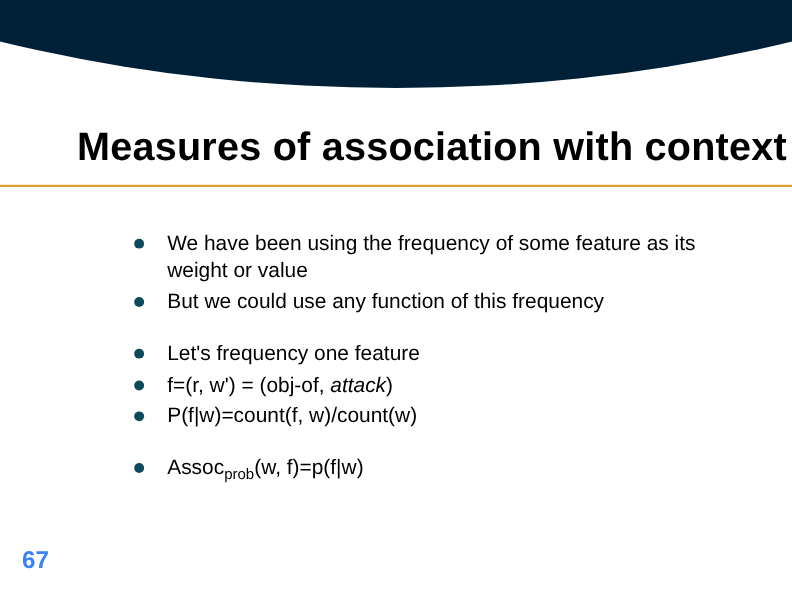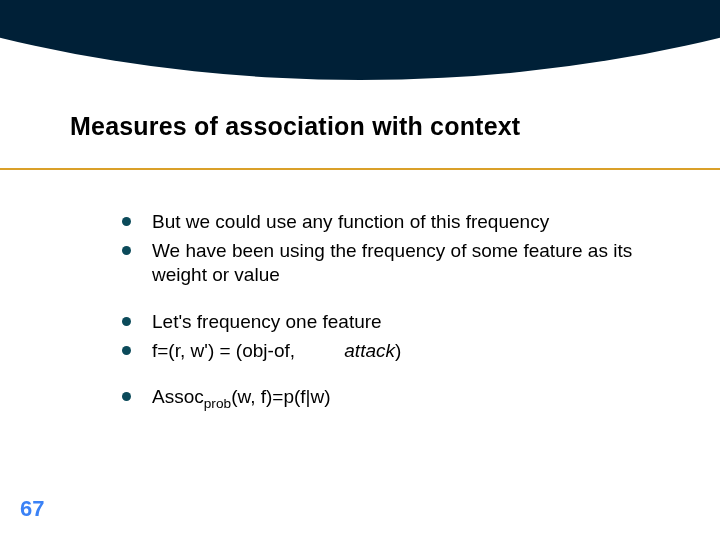--- a/index.html
+++ b/index.html
@@ -29,21 +29,21 @@
   left: 0;
   right: 0;
   top: 168px;
   height: 2px;
   background: #daa029;
 }
 .title {
   position: absolute;
   top: 112px;
   left: 70px;
-  font-size: 25px;
+  font-size: 36px;
   font-weight: bold;
   color: #000;
   letter-spacing: 0.2px;
 }
 .content {
   position: absolute;
   top: 210px;
   left: 120px;
   right: 50px;
   font-size: 19px;
@@ -78,39 +78,40 @@
   left: 20px;
   bottom: 18px;
   font-size: 22px;
   font-weight: bold;
   color: #3b82f6;
 }
 .sub {
   font-size: 0.72em;
   vertical-align: sub;
 }
-.ital { font-style: italic; margin-left: 44px; }
+.ital { font-style: italic; }
 </style>
 </head>
 <body>
 
 <div class="top-arc"></div>
 <div class="accent-line"></div>
 
 <div class="title">Measures of association with context</div>
 
 <div class="content">
   <ul class="slide-list">
+    <li><span>We have been using the frequency of some feature as its weight or value</span></li>
     <li><span>But we could use any function of this frequency</span></li>
-    <li><span>We have been using the frequency of some feature as its weight or value</span></li>
   </ul>
   <div class="group-gap"></div>
   <ul class="slide-list">
     <li><span>Let's frequency one feature</span></li>
     <li><span>f=(r, w') = (obj-of, </span><span class="ital">attack</span><span>)</span></li>
+    <li><span>P(f|w)=count(f, w)/count(w)</span></li>
   </ul>
   <div class="group-gap"></div>
   <ul class="slide-list">
     <li><span>Assoc</span><span class="sub">prob</span><span>(w, f)=p(f|w)</span></li>
   </ul>
 </div>
 
 <div class="page-num">67</div>
 
 </body></html>

